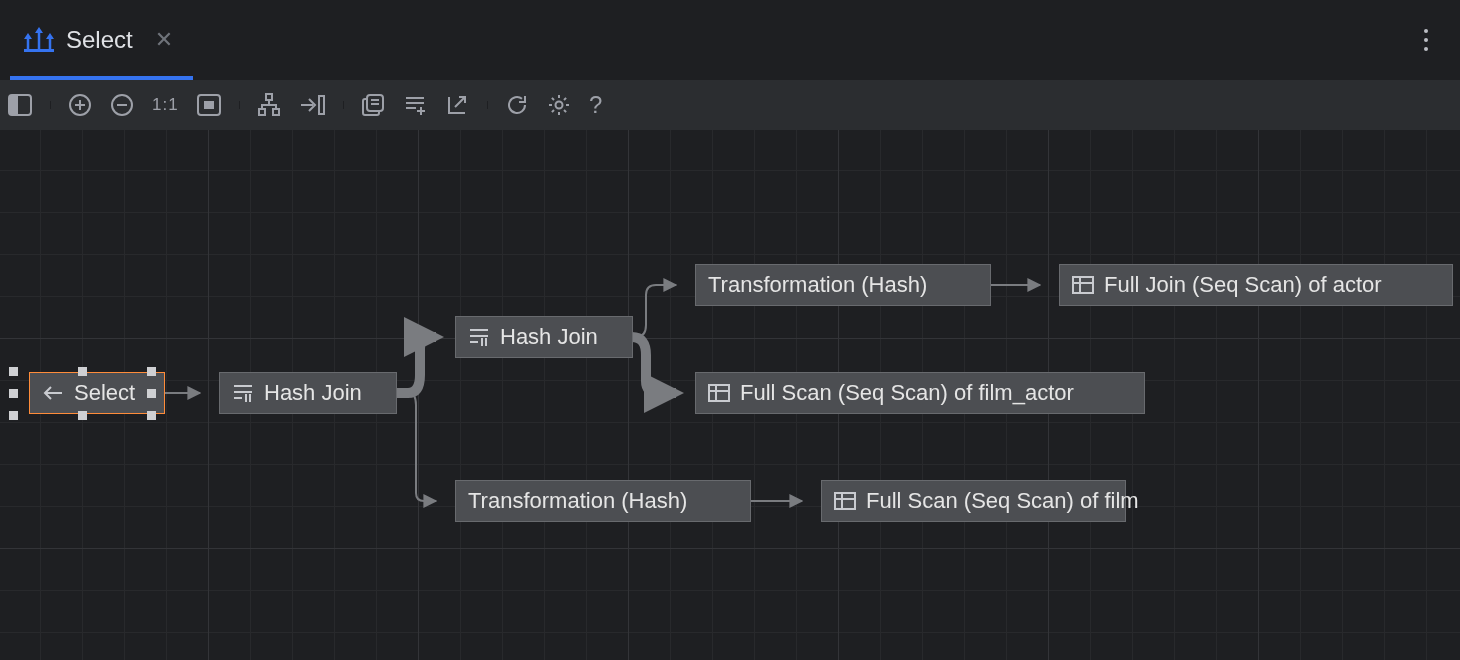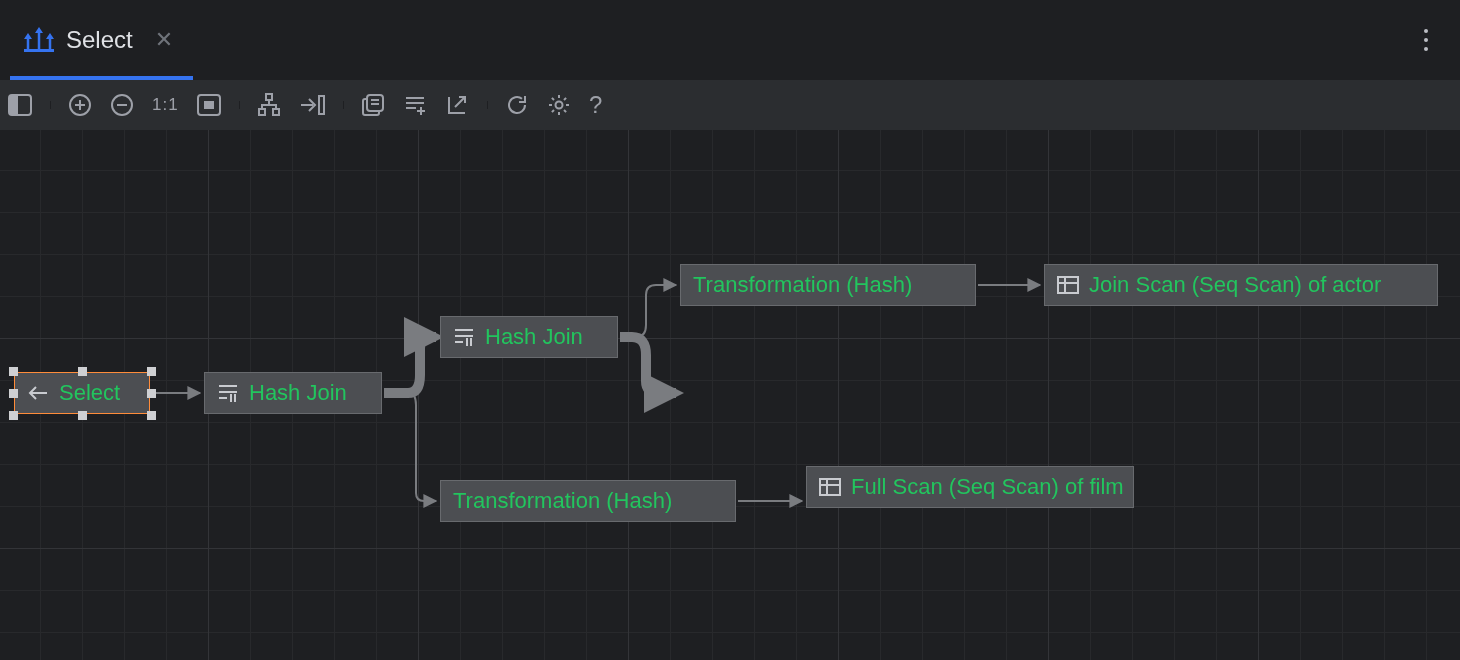--- a/index.html
+++ b/index.html
@@ -85,24 +85,25 @@
   }
 
   .node {
     position: absolute;
     background: #4c4e52;
     border: 1.5px solid #686a6e;
     display: flex;
     align-items: center;
     height: 42px;
     padding: 0 15px 0 12px;
-    color: #22c55e;
+    color: #e5e5e5;
     font-size: 22px;
     white-space: nowrap;
     cursor: move;
+    margin-left: 15px;
   }
   .node.selected {
     border-color: #ff8c3a;
   }
   .node .nicon { display: flex; margin-right: 10px; }
 
   
   .handle {
     position: absolute;
     width: 9px; height: 9px;
@@ -294,29 +295,38 @@
     <span>Transformation (Hash)</span>
   </div>
 
   <div class="node" style="left:1044px;top:134px;width:394px">
     <span class="nicon">
       <svg width="22" height="18">
           <rect x="1" y="1" width="20" height="16" fill="none" stroke="#c9cbd0" stroke-width="2"></rect>
           <path d="M1 7h20M8 1v16" stroke="#c9cbd0" stroke-width="2"></path>
         </svg>
     </span>
-    <span>Join Scan (Seq Scan) of actor</span>
-  </div>
-
+    <span>Full Join (Seq Scan) of actor</span>
+  </div>
+
+  <div class="node" style="left:680px;top:242px;width:450px">
+    <span class="nicon">
+      <svg width="22" height="18">
+          <rect x="1" y="1" width="20" height="16" fill="none" stroke="#c9cbd0" stroke-width="2"></rect>
+          <path d="M1 7h20M8 1v16" stroke="#c9cbd0" stroke-width="2"></path>
+        </svg>
+    </span>
+    <span>Full Scan (Seq Scan) of film_actor</span>
+  </div>
 
   <div class="node" style="left:440px;top:350px;width:296px">
     <span>Transformation (Hash)</span>
   </div>
 
-  <div class="node" style="left:806px;top:336px;width:328px">
+  <div class="node" style="left:806px;top:350px;width:305px">
     <span class="nicon">
       <svg width="22" height="18">
           <rect x="1" y="1" width="20" height="16" fill="none" stroke="#c9cbd0" stroke-width="2"></rect>
           <path d="M1 7h20M8 1v16" stroke="#c9cbd0" stroke-width="2"></path>
         </svg>
     </span>
     <span>Full Scan (Seq Scan) of film</span>
   </div>
 
 </div>

